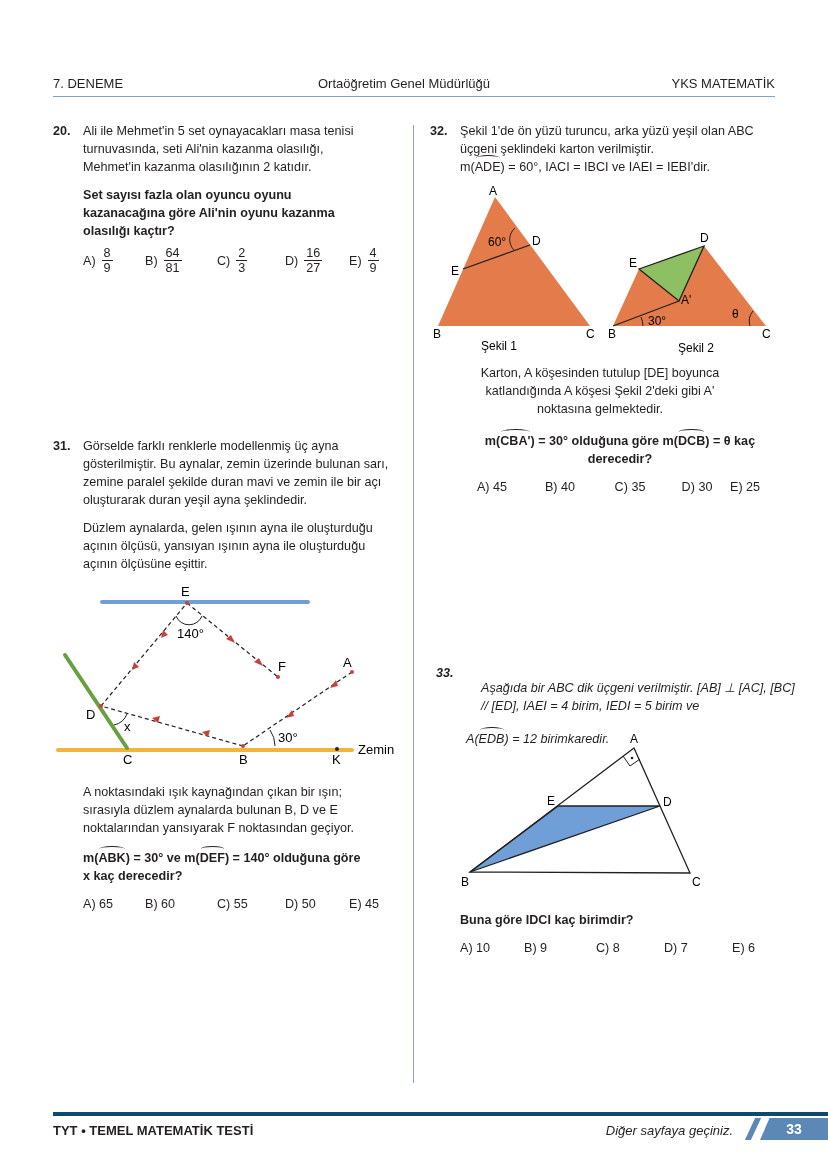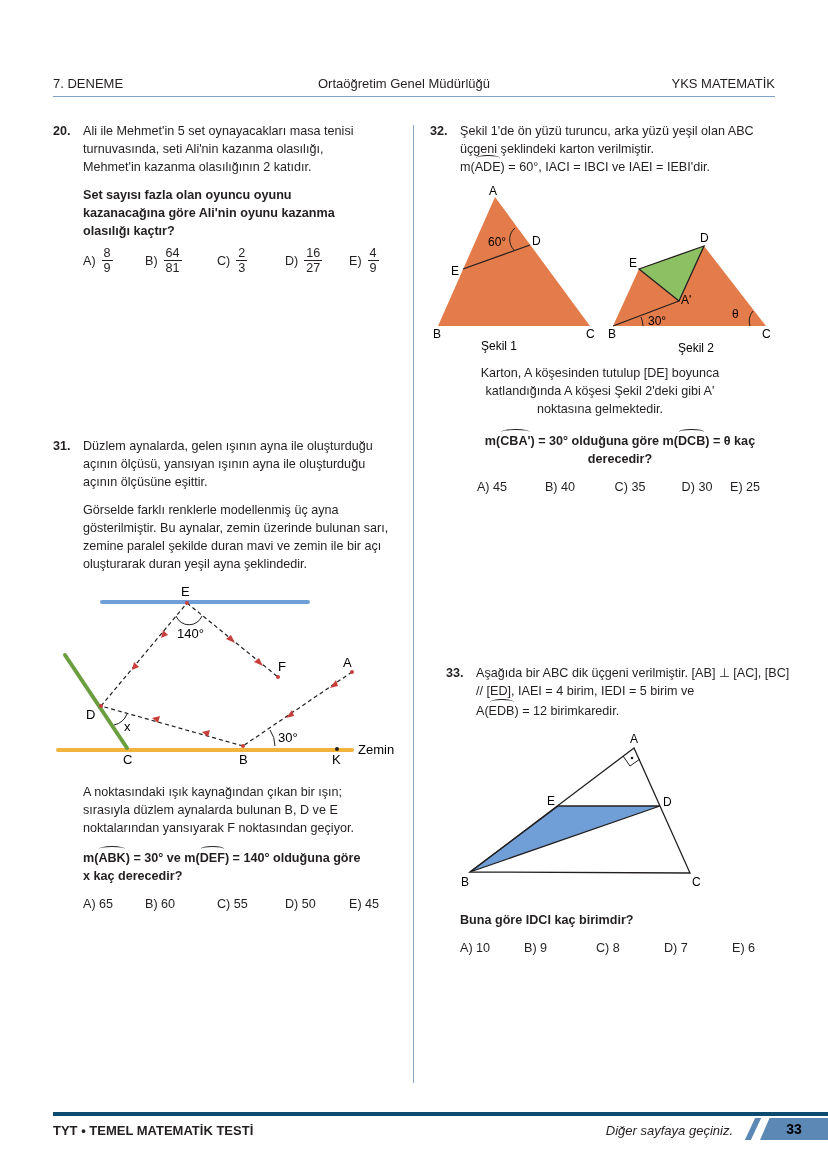--- a/index.html
+++ b/index.html
@@ -20,21 +20,21 @@
   .opt { display:flex; align-items:center; }
   .frac { display:inline-flex; flex-direction:column; align-items:center; margin-left:6px; font-size:12.6px; line-height:14px; }
   .frac .n { border-bottom:1px solid #231f20; padding:0 2px; }
   .hat { position:relative; display:inline-block; }
   .hat::before { content:""; position:absolute; left:1px; right:1px; top:-3px; height:5px;
                  border-top:1px solid #231f20; border-radius:50% 50% 0 0; }
   .footer { position:absolute; left:53px; right:0; top:1112px; height:26px; border-top:4px solid #0c4a6e; }
   .footer .l { position:absolute; left:0; top:7px; font-weight:bold; font-size:13px; }
   .footer .m { position:absolute; right:95px; top:7px; font-style:italic; font-size:13px; }
   .pagebox { position:absolute; right:0; top:2px; width:68px; height:22px; background:#5b88b5;
-             color:#000000; font-weight:bold; font-size:14px; text-align:center; line-height:22px;
+             color:#ffffff; font-weight:bold; font-size:14px; text-align:center; line-height:22px;
              clip-path: polygon(14% 0, 100% 0, 100% 100%, 0 100%); }
   .slash { position:absolute; right:72px; top:2px; width:6px; height:22px; background:#5b88b5; transform:skewX(-25deg); }
   svg text { font-family:"Liberation Sans", sans-serif; }
 </style>
 </head>
 <body>
 
 <div class="header">
   <span class="l">7. DENEME</span>
   <span class="c">Ortaöğretim Genel Müdürlüğü</span>
@@ -84,22 +84,22 @@
             <span>9</span>
           </span>
         </div>
     </div>
   </div>
 </div>
 
 <div class="q" style="left:53px; top:437px; width:350px;">
   <span class="qnum">31.</span>
   <div class="qbody">
+    <p style="width:312px;">Görselde farklı renklerle modellenmiş üç ayna gösterilmiştir. Bu aynalar, zemin üzerinde bulunan sarı, zemine paralel şekilde duran mavi ve zemin ile bir açı oluşturarak duran yeşil ayna şeklindedir.</p>
     <p style="width:312px;">Düzlem aynalarda, gelen ışının ayna ile oluşturduğu açının ölçüsü, yansıyan ışının ayna ile oluşturduğu açının ölçüsüne eşittir.</p>
-    <p style="width:312px;">Görselde farklı renklerle modellenmiş üç ayna gösterilmiştir. Bu aynalar, zemin üzerinde bulunan sarı, zemine paralel şekilde duran mavi ve zemin ile bir açı oluşturarak duran yeşil ayna şeklindedir.</p>
   </div>
 </div>
 
 <svg style="position:absolute; left:50px; top:580px;" width="360" height="190" viewBox="0 0 360 190">
   <line x1="52" y1="22" x2="258" y2="22" stroke="#6f9fd6" stroke-width="4" stroke-linecap="round"></line>
   <line x1="8" y1="170" x2="302" y2="170" stroke="#f2b43c" stroke-width="4" stroke-linecap="round"></line>
   <line x1="15" y1="75" x2="77" y2="168" stroke="#6a9e3f" stroke-width="4" stroke-linecap="round"></line>
   <g stroke="#231f20" stroke-width="1.2" stroke-dasharray="4,3" fill="none">
     <line x1="302" y1="92" x2="193" y2="166"></line>
     <line x1="193" y1="166" x2="51" y2="126"></line>
@@ -202,24 +202,24 @@
     <div class="opts">
       <span style="width:64px">A) 45</span>
       <span style="width:72px">B) 40</span>
       <span style="width:68px">C) 35</span>
       <span style="width:66px">D) 30</span>
       <span>E) 25</span>
     </div>
   </div>
 </div>
 
-<div class="q" style="left:446px; top:664px; width:350px;">
+<div class="q" style="left:436px; top:664px; width:350px;font-style:italic;">
   <span class="qnum">33.</span>
   <div class="qbody">
-    <p style="margin:0; width:315px;">Aşağıda bir ABC dik üçgeni verilmiştir. [AB] ⊥ [AC], [BC] // [ED],  IAEI = 4 birim,  IEDI = 5 birim ve</p>
+    <p style="margin:15px; width:315px;">Aşağıda bir ABC dik üçgeni verilmiştir. [AB] ⊥ [AC], [BC] // [ED],  IAEI = 4 birim,  IEDI = 5 birim ve</p>
     <p style="margin:2px 0 0 0;"><span>A(</span><span class="hat">EDB</span><span>) = 12 birimkaredir.</span></p>
   </div>
 </div>
 
 <svg style="position:absolute; left:450px; top:725px;" width="280" height="170" viewBox="0 0 280 170">
   <polygon points="20,147 108,81 210,81" fill="#6f9fd6" stroke="#231f20" stroke-width="1.3"></polygon>
   <polygon points="20,147 184,23 240,148" fill="none" stroke="#231f20" stroke-width="1.3"></polygon>
   <polyline points="173,31 180,41 190,34" fill="none" stroke="#231f20" stroke-width="1"></polyline>
   <circle cx="182" cy="33" r="1.3" fill="#231f20"></circle>
   <text x="180" y="18" font-size="12">A</text>

